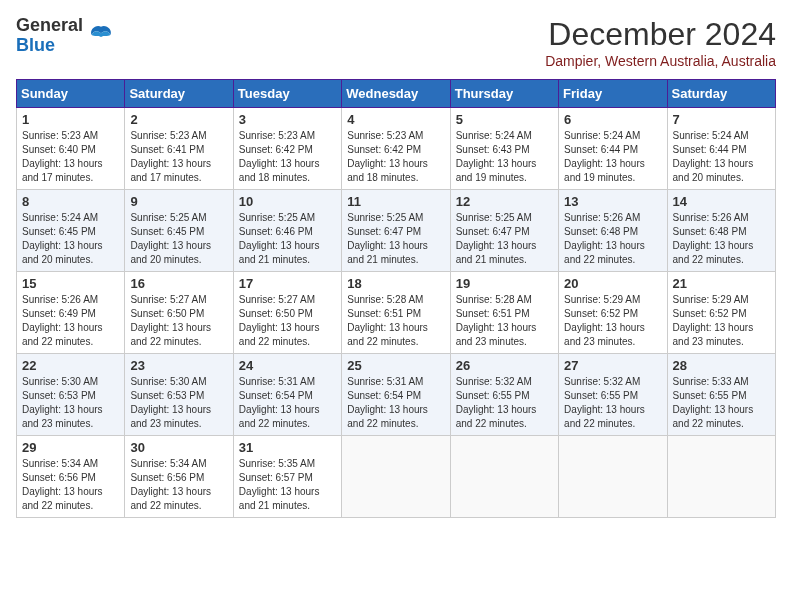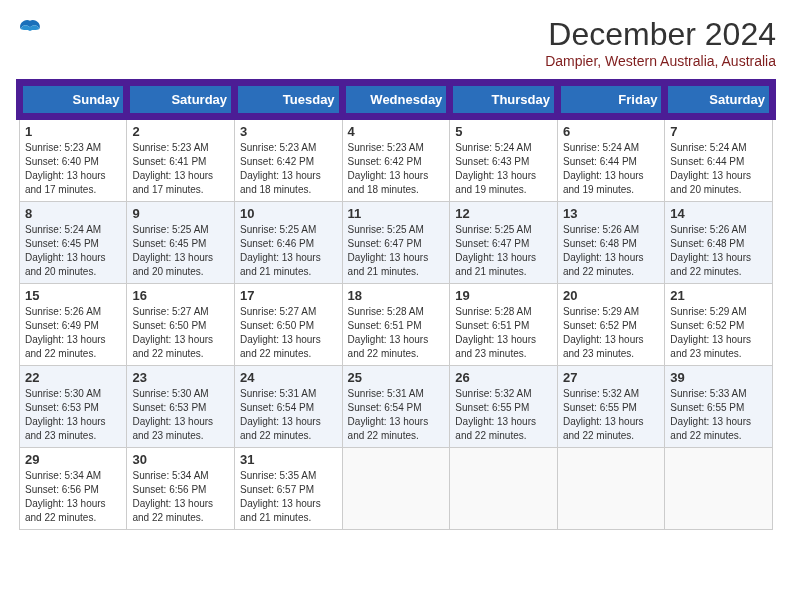--- a/index.html
+++ b/index.html
@@ -50,24 +50,24 @@
     }
     .calendar {
       width: 100%;
       border-collapse: collapse;
       font-size: 10.5px;
     }
     .calendar th {
       background: #2a6ebb;
       color: #fff;
       padding: 6px 4px;
-      text-align: right;
+      text-align: left;
       font-size: 13px;
       font-weight: bold;
-      border: 7px solid #4c1d95;
+      border: 1px solid #4c1d95;
     }
     .calendar td {
       border: 1px solid #ccc;
       vertical-align: top;
       padding: 4px 5px;
       width: 108px;
       min-height: 80px;
       background: #fff;
     }
     .calendar tr:nth-child(even) td {
@@ -87,20 +87,24 @@
     }
     .empty-cell {
       background: #f9f9f9 !important;
     }
   </style>
 </head>
 <body>
 
 <div class="header">
   <div class="logo">
+    <div class="logo-text">
+      <span class="general">General</span>
+      <span class="blue">Blue</span>
+    </div>
     <svg class="logo-bird" viewBox="0 0 30 30" xmlns="http://www.w3.org/2000/svg">
       <path d="M15 5 C20 2 28 8 25 14 C22 8 18 10 15 12 C12 10 8 8 5 14 C2 8 10 2 15 5Z" fill="#1a6fba"></path>
       <path d="M15 12 C18 10 22 8 25 14 C22 16 18 14 15 16 C12 14 8 16 5 14 C8 8 12 10 15 12Z" fill="#2a8fd1"></path>
     </svg>
   </div>
   <div class="title-area">
     <div class="month-title">December 2024</div>
     <div class="subtitle">Dampier, Western Australia, Australia</div>
   </div>
 </div>
@@ -335,21 +339,21 @@
       </td>
         <td>
         <span class="day-number">27</span>
         <div class="day-info">
           <span>Sunrise: 5:32 AM</span><br>
           <span>Sunset: 6:55 PM</span><br>
           <span>Daylight: 13 hours and 22 minutes.</span>
         </div>
       </td>
         <td>
-        <span class="day-number">39</span>
+        <span class="day-number">28</span>
         <div class="day-info">
           <span>Sunrise: 5:33 AM</span><br>
           <span>Sunset: 6:55 PM</span><br>
           <span>Daylight: 13 hours and 22 minutes.</span>
         </div>
       </td>
       </tr>
       <tr>
         <td>
         <span class="day-number">29</span>

